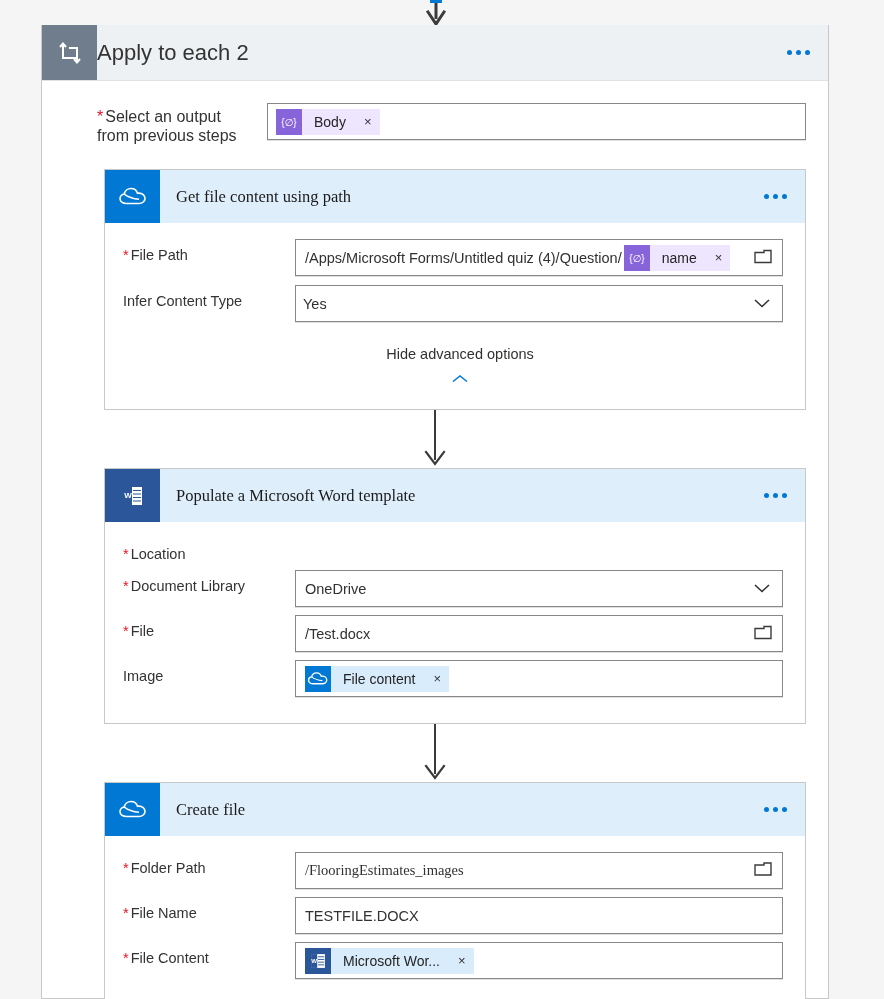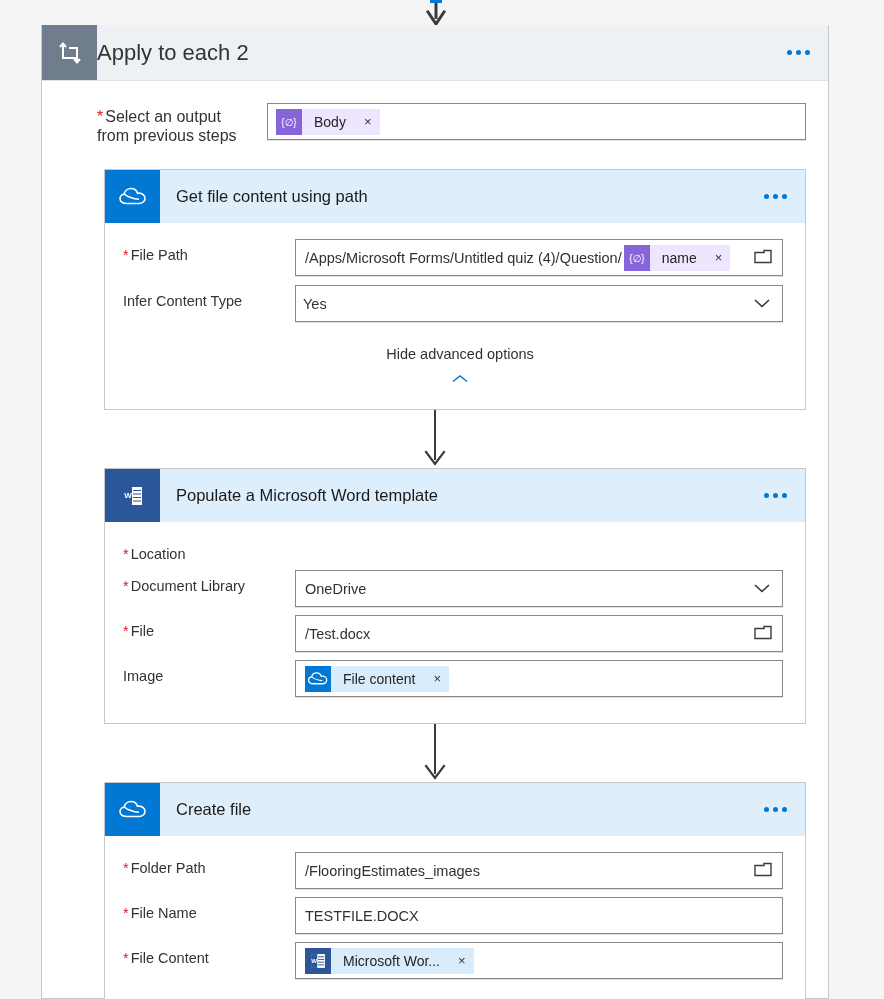--- a/index.html
+++ b/index.html
@@ -150,20 +150,21 @@
     background: #0078d4;
     display: flex; align-items: center; justify-content: center;
   }
   .action-icon-box.word { background: #2b579a; }
   .action-title {
     flex: 1;
     display: flex; align-items: center;
     padding-left: 16px;
     font-size: 16.5px;
     color: #1b1b1b;
+    font-family: Liberation Serif, serif;
   }
   .action-body { padding: 16px 22px 18px 18px; }
 
   .prop-row {
     display: flex;
     align-items: flex-start;
     margin-bottom: 8px;
   }
   .prop-label {
     width: 172px; flex: 0 0 172px;
@@ -443,21 +444,21 @@
             <i></i>
           </div>
         </div>
         <div class="action-body">
 
           <div class="prop-row">
             <div class="prop-label">
               <span class="req">*</span><span>Folder Path</span>
             </div>
             <div class="prop-control">
-              <div class="input-box" style="height:37px; position:relative; padding-left:9px;">
+              <div class="input-box" style="height:37px; position:relative; padding-left:9px;font-family:Liberation Serif, serif;">
                 <span>/FlooringEstimates_images</span>
                 <span class="folder-btn">
                   <svg width="22" height="18" viewBox="0 0 22 18">
                     <path d="M3 5 L3 15 L19 15 L19 3 L12 3 L12 5 Z" fill="#ffffff" stroke="#3b3b3b" stroke-width="1.4"></path>
                   </svg>
                 </span>
               </div>
             </div>
           </div>
 

